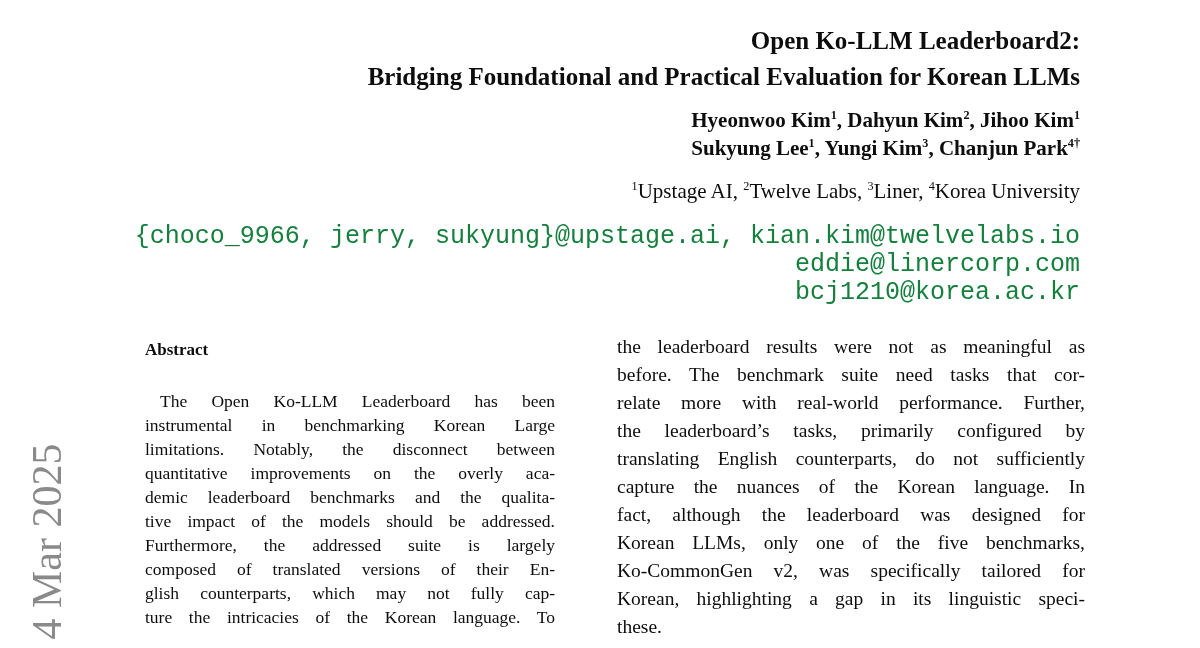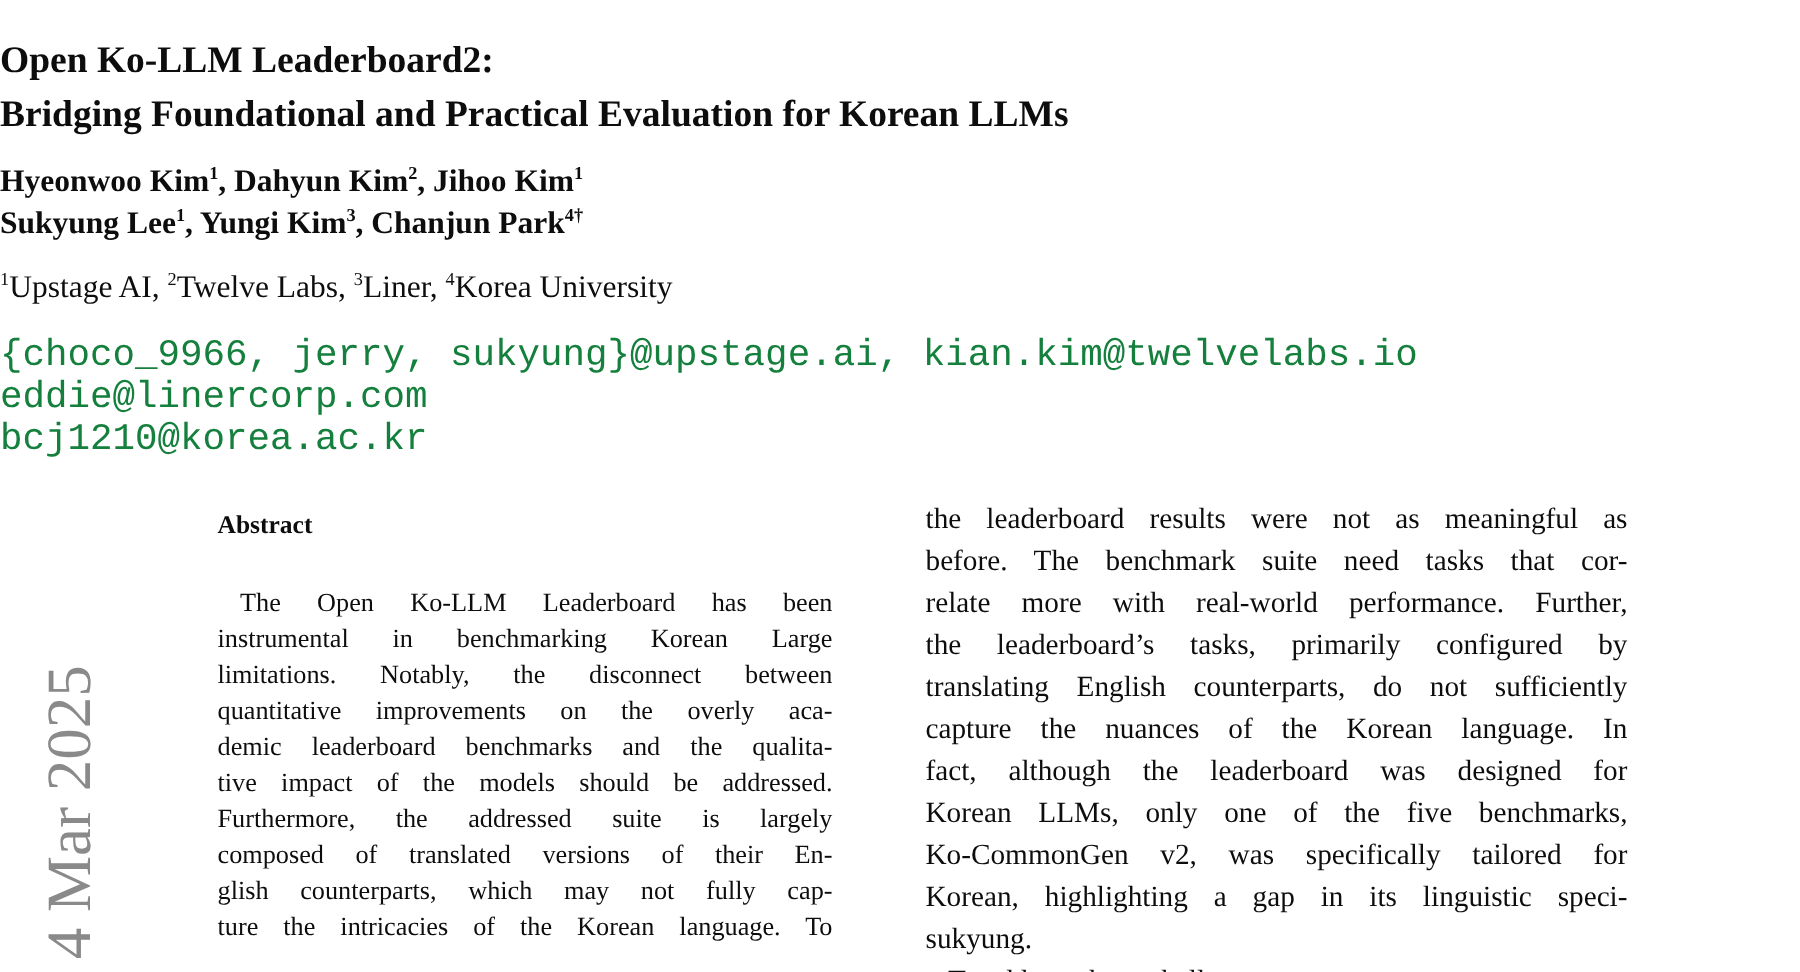--- a/index.html
+++ b/index.html
@@ -6,21 +6,21 @@
   .page {
     position: relative;
     width: 1200px;
     height: 648px;
     background: #ffffff;
     overflow: hidden;
     font-family: "Liberation Serif", serif;
     color: #0d0d0d;
   }
   .abs { position: absolute; }
-  .centered { left: 0; width: 1080px; text-align: left; }
+  .centered { left: 0; width: 1080px; text-align: right; }
 
   .title-line {
     font-weight: bold;
     font-size: 25px;
     line-height: 30px;
   }
   .author-line {
     font-weight: bold;
     font-size: 21px;
     line-height: 28px;
@@ -124,17 +124,17 @@
     <div class="ln">the leaderboard results were not as meaningful as</div>
     <div class="ln">before. The benchmark suite need tasks that cor-</div>
     <div class="ln">relate more with real-world performance. Further,</div>
     <div class="ln">the leaderboard’s tasks, primarily configured by</div>
     <div class="ln">translating English counterparts, do not sufficiently</div>
     <div class="ln">capture the nuances of the Korean language. In</div>
     <div class="ln">fact, although the leaderboard was designed for</div>
     <div class="ln">Korean LLMs, only one of the five benchmarks,</div>
     <div class="ln">Ko-CommonGen v2, was specifically tailored for</div>
     <div class="ln">Korean, highlighting a gap in its linguistic speci-</div>
-    <div class="ln end">sukyung.</div>
+    <div class="ln end">these.</div>
     <div class="ln end indent">To address these challenges,</div>
   </div>
 
 </div>
 
 </body></html>

